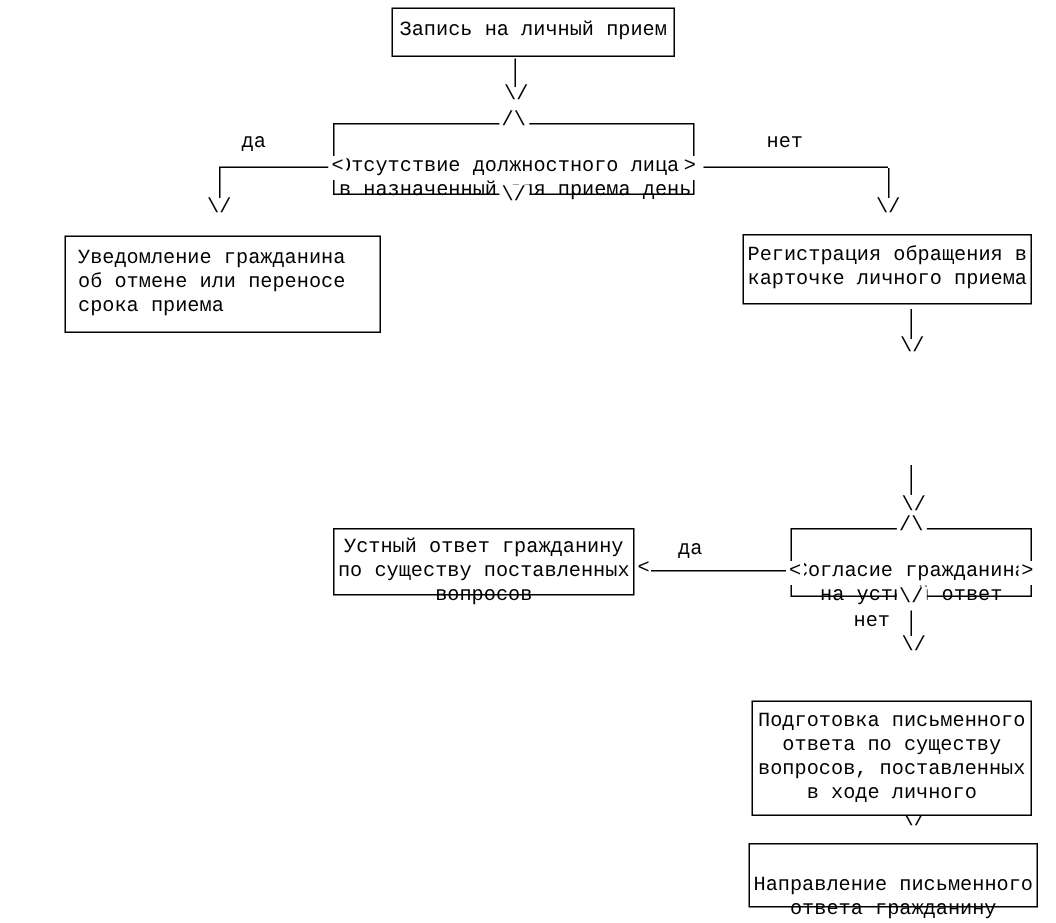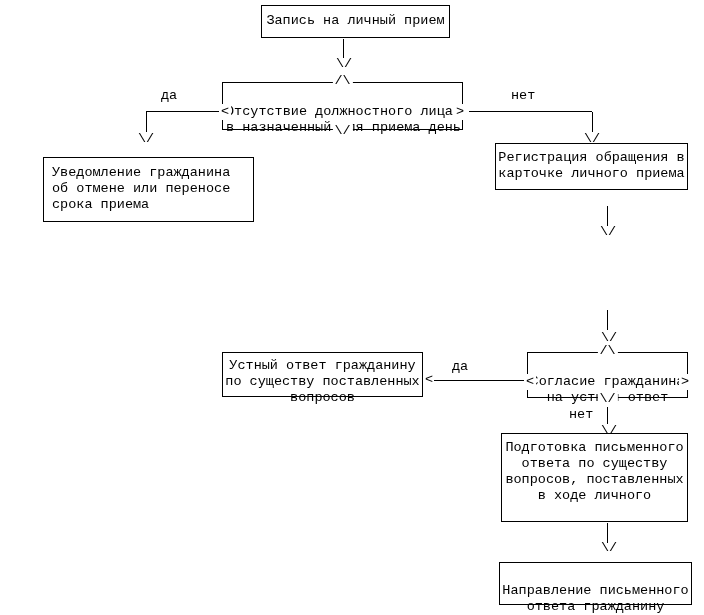--- a/index.html
+++ b/index.html
@@ -62,38 +62,38 @@
     <span class="dg dg-top">/\</span>
     <span class="dg dg-bottom">\/</span>
     <span class="dg dg-left">&lt;</span>
     <span class="dg dg-right">&gt;</span>
   </div>
 
   <div class="box" style="left:43px;top:157px;width:211px;height:65px;padding-top:7px;padding-left:8px;">Уведомление гражданина
 об отмене или переносе
 срока приема</div>
 
-  <div class="box center" style="left:495px;top:143px;width:193px;height:47px;padding-top:6px;">Регистрация обращения в
+  <div class="box center" style="left:495px;top:156px;width:193px;height:47px;padding-top:6px;">Регистрация обращения в
 карточке личного приема</div>
 
 
   <div class="box center" style="left:527px;top:352px;width:161px;height:46px;padding-top:5px;">
     <div>Согласие гражданина
 на устный ответ</div>
     <span class="dg dg-top">/\</span>
     <span class="dg dg-bottom">\/</span>
     <span class="dg dg-left">&lt;</span>
     <span class="dg dg-right">&gt;</span>
   </div>
 
   <div class="box center" style="left:222px;top:352px;width:201px;height:45px;padding-top:5px;">Устный ответ гражданину
 по существу поставленных
 вопросов</div>
 
-  <div class="box center" style="left:501px;top:433px;width:187px;height:89px;padding-top:6px;">Подготовка письменного
+  <div class="box center" style="left:501px;top:467px;width:187px;height:77px;padding-top:6px;">Подготовка письменного
 ответа по существу
 вопросов, поставленных
 в ходе личного</div>
 
   <div class="box center" style="left:499px;top:562px;width:193px;height:43px;padding-top:20px;">Направление письменного
 ответа гражданину</div>
 
 </div>
 
 </body></html>

